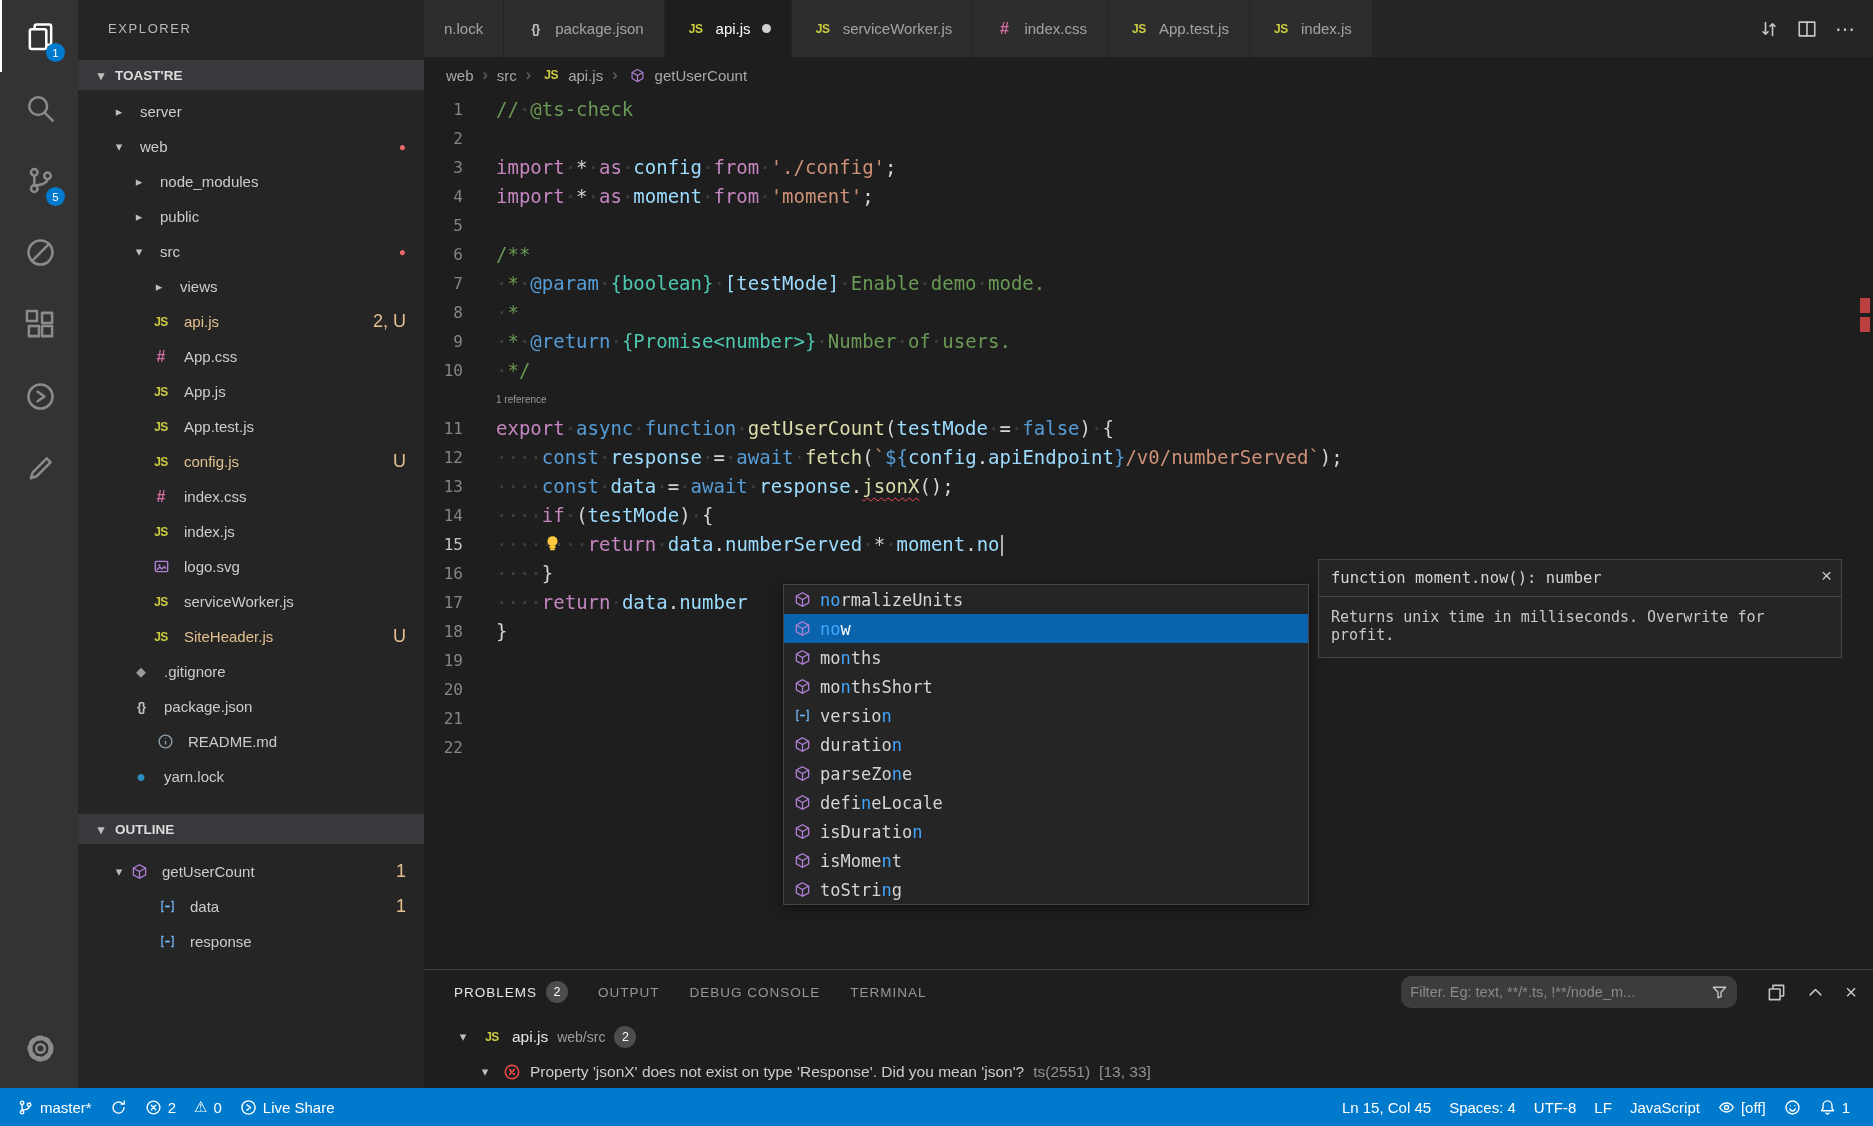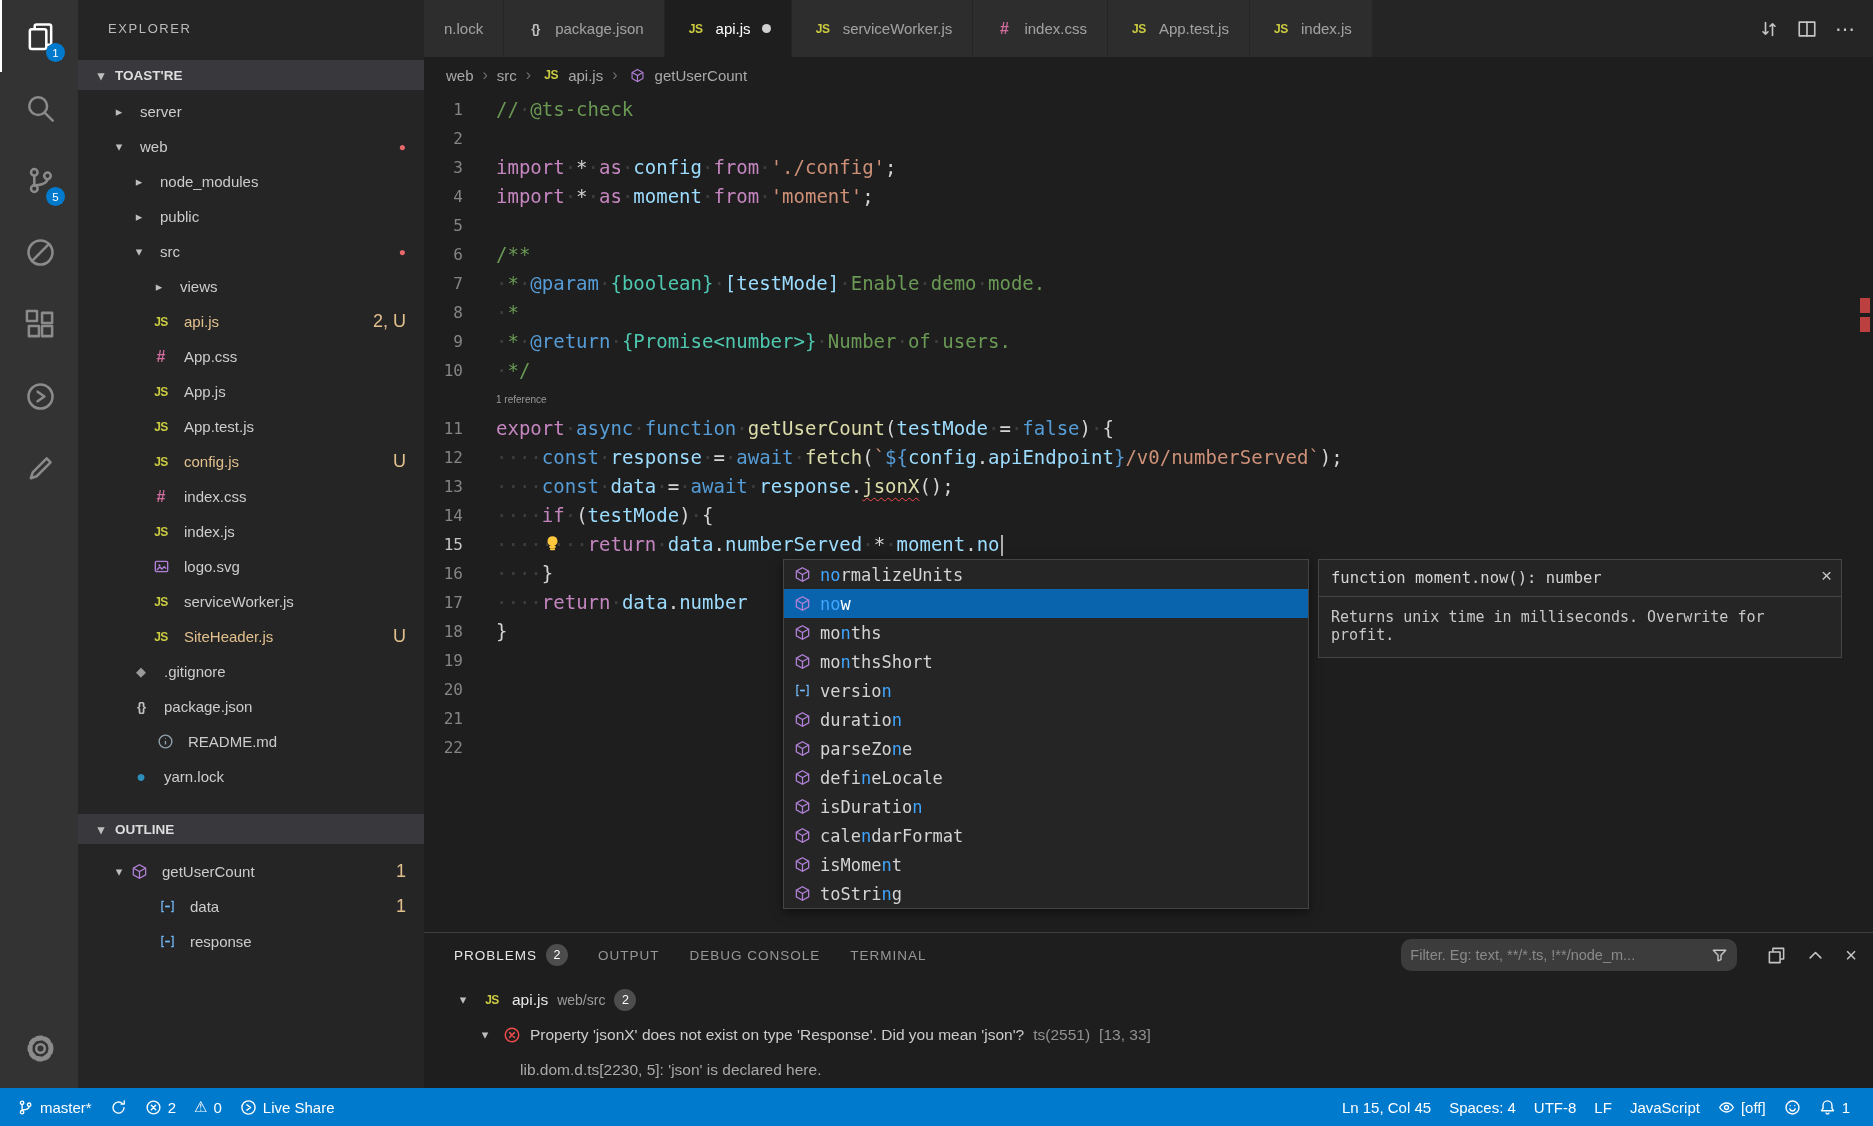--- a/index.html
+++ b/index.html
@@ -72,33 +72,33 @@
   .tk-vr{color:var(--c-syntax-vr,#9cdcfe)} .tk-st{color:var(--c-syntax-st,#ce9178)}
   .tk-ty{color:var(--c-syntax-ty,#4ec9b0)} .tk-tag{color:var(--c-syntax-tag,#569cd6)}
   .tk-pn{color:var(--c-syntax-pn,#d4d4d4)} .tk-tpl{color:var(--c-syntax-tpl,#569cd6)}
   .sq { text-decoration:underline; text-decoration-style:wavy; text-decoration-color:var(--c-error,#f14c4c); text-decoration-thickness:1px; text-underline-offset:4px; }
   .caret { display:inline-block; width:2px; height:21px; background:#aeafad; vertical-align:middle; margin-left:1px; }
   .bulb { position:absolute; left:118px; top:3px; }
   .bulb svg { width:21px; height:21px; }
   .ov-mark { position:absolute; right:3px; width:10px; background:rgba(241,76,76,0.75); }
 
   
-  .suggest { position:absolute; left:359px; top:466px; width:526px; background:var(--c-widget_bg,#252526); border:1px solid var(--c-widget_border,#454545); z-index:6; box-shadow:0 3px 10px rgba(0,0,0,0.5); }
+  .suggest { position:absolute; left:359px; top:491px; width:526px; background:var(--c-widget_bg,#252526); border:1px solid var(--c-widget_border,#454545); z-index:6; box-shadow:0 3px 10px rgba(0,0,0,0.5); }
   .suggest-row { height:29px; display:flex; align-items:center; gap:7px; padding:0 7px; color:#d4d4d4; cursor:pointer; }
   .suggest-row .ficon svg { width:17px; height:17px; }
   .s-label { font-family:"DejaVu Sans Mono", monospace; font-size:17px; }
   .suggest-row.selected { background:var(--c-list_selection,#0a64ad); color:#ffffff; }
   .match { font-weight:normal; color:var(--c-match,#40a6ff); }
   .suggest-docs { position:absolute; left:894px; top:466px; width:524px; background:var(--c-widget_bg,#252526); border:1px solid var(--c-widget_border,#454545); z-index:6; color:#c8c8c8; }
   .docs-sig { font-family:"DejaVu Sans Mono", monospace; font-size:15.5px; color:#d4d4d4; padding:9px 30px 9px 12px; border-bottom:1px solid #454545; }
   .docs-desc { font-size:15px; padding:11px 12px 13px 12px; }
   .docs-close { position:absolute; top:5px; right:9px; background:none; border:none; color:#c5c5c5; font-size:19px; cursor:pointer; }
 
   
-  .panel { height:156px; flex:none; background:var(--c-editor_bg,#1e1e1e); border-top:1px solid #3f3f46; display:flex; flex-direction:column; }
+  .panel { height:119px; flex:none; background:var(--c-editor_bg,#1e1e1e); border-top:1px solid #3f3f46; display:flex; flex-direction:column; }
   .panel-header { height:44px; flex:none; display:flex; align-items:center; gap:30px; padding:0 16px 0 30px; }
   .panel-tab { display:flex; align-items:center; gap:9px; font-size:13.5px; letter-spacing:1px; color:#969696; cursor:pointer; }
   .panel-tab.active { color:#e7e7e7; }
   .panel-badge { background:#4d4d4d; color:#ffffff; width:22px; height:22px; border-radius:50%; font-size:12.5px; letter-spacing:0; display:flex; align-items:center; justify-content:center; }
   .panel-filter { margin-left:auto; width:336px; height:32px; background:var(--c-input_bg,#3c3c3c); display:flex; align-items:center; padding:0 9px; border-radius:10px; }
   .panel-filter input { flex:1; background:none; border:none; outline:none; color:#cccccc; font-size:14.5px; }
   .panel-filter input::placeholder { color:#8a8a8a; }
   .panel-filter .icon { color:#c5c5c5; }
   .panel-filter .icon svg { width:17px; height:17px; }
   .panel-actions { display:flex; align-items:center; gap:20px; color:#c5c5c5; }
@@ -537,29 +537,20 @@
             </span>
             <span class="s-label">isDuratio<b class="match">n</b></span>
           </div>
           <div class="suggest-row">
             <span class="ficon sym-m">
               <svg viewBox="0 0 16 16" fill="none" stroke="currentColor" stroke-width="1.2">
                 <path d="M8 1.6l5.8 3.2v6.4L8 14.4 2.2 11.2V4.8z"></path>
                 <path d="M2.4 4.9L8 8l5.6-3.1M8 14.2V8"></path>
               </svg>
             </span>
-            <span class="s-label">cale<b class="match">n</b>darFormat</span>
-          </div>
-          <div class="suggest-row">
-            <span class="ficon sym-m">
-              <svg viewBox="0 0 16 16" fill="none" stroke="currentColor" stroke-width="1.2">
-                <path d="M8 1.6l5.8 3.2v6.4L8 14.4 2.2 11.2V4.8z"></path>
-                <path d="M2.4 4.9L8 8l5.6-3.1M8 14.2V8"></path>
-              </svg>
-            </span>
             <span class="s-label">isMome<b class="match">n</b>t</span>
           </div>
           <div class="suggest-row">
             <span class="ficon sym-m">
               <svg viewBox="0 0 16 16" fill="none" stroke="currentColor" stroke-width="1.2">
                 <path d="M8 1.6l5.8 3.2v6.4L8 14.4 2.2 11.2V4.8z"></path>
                 <path d="M2.4 4.9L8 8l5.6-3.1M8 14.2V8"></path>
               </svg>
             </span>
             <span class="s-label">toStri<b class="match">n</b>g</span>

